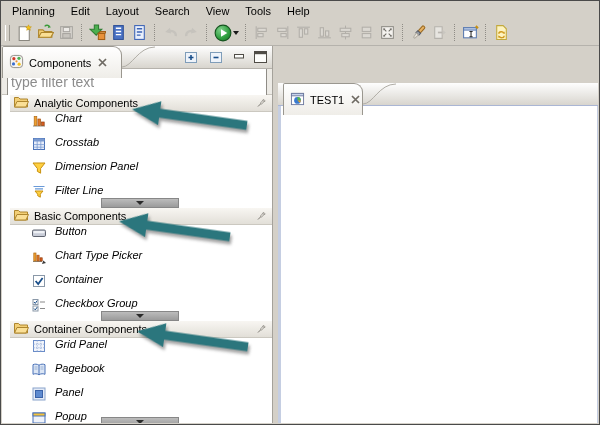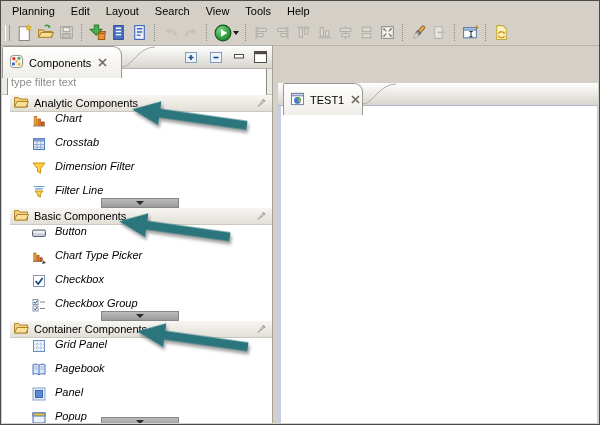--- a/index.html
+++ b/index.html
@@ -24,21 +24,21 @@
   
   .tabrow{height:22px;background:linear-gradient(#fefefe,#d8d5ce);position:relative;border-bottom:1px solid #b5b2ac;flex:none;}
   .tab{position:absolute;left:0;top:0;height:32px;box-sizing:border-box;display:flex;align-items:center;gap:5px;
        padding:0 8px 0 6px;background:linear-gradient(#ffffff,#efede8);
        border:1px solid #9a978f;border-bottom:none;border-radius:2px 9px 0 0;}
   .swoosh{position:absolute;top:0;height:22px;pointer-events:none;}
   .view-btns{position:absolute;right:5px;top:2px;height:18px;display:flex;align-items:center;gap:9px;}
   .vbtn{display:flex;align-items:center;justify-content:center;}
   
   .filter-row{height:25px;background:#edebe6;border-bottom:1px solid #c8c5be;display:flex;align-items:center;padding:0 5px;flex:none;}
-  .filter-row input{flex:1;height:17px;border:1px solid #8f8c86;font-family:"Liberation Sans",sans-serif;font-size:11px;padding:9px 3px;background:#fff;}
+  .filter-row input{flex:1;height:17px;border:1px solid #8f8c86;font-family:"Liberation Sans",sans-serif;font-size:14px;padding:9px 3px;background:#fff;}
   .filter-row input::placeholder{color:#8c8c8c;opacity:1;}
   
   .palette{position:relative;flex:1;background:#fff;overflow:hidden;padding-left:8px;}
   .sec-header{height:17px;box-sizing:border-box;background:linear-gradient(#f8f6f2,#e2dfd8);border-bottom:1px solid #cbc8c0;display:flex;align-items:center;gap:5px;padding:0 5px 0 3px;}
   .sec-title{white-space:nowrap;}
   .pin{margin-left:auto;display:flex;}
   .item{height:24px;display:flex;align-items:flex-start;gap:8px;padding-left:21px;cursor:default;font-style:italic;}
   .item span{white-space:nowrap;}
   .scrollbtn{position:absolute;left:99px;width:78px;height:10px;background:linear-gradient(#bcbcbc,#9b9b9b);border:1px solid #878787;box-sizing:border-box;display:flex;align-items:center;justify-content:center;}
   .scrollbtn i{display:block;width:0;height:0;border-left:4px solid transparent;border-right:4px solid transparent;border-top:4px solid #2b2b2b;}
@@ -322,21 +322,21 @@
               <rect x="2.5" y="2.5" width="11" height="11" fill="#e8eefa" stroke="#4a72b8"></rect>
               <rect x="2.5" y="2.5" width="11" height="3" fill="#7a9ad0"></rect>
               <path d="M6.2 2.5v11M9.8 2.5v11M2.5 8.6h11M2.5 11.2h11" stroke="#7a9ad0" stroke-width=".8"></path>
             </svg></span>
         <span>Crosstab</span>
       </div>
       <div class="item">
         <span><svg width="16" height="16" viewBox="0 0 16 16">
               <path d="M2 3h12L9.6 8.5V13.2l-3.2-1.8V8.5z" fill="#ffd040" stroke="#c89010"></path>
             </svg></span>
-        <span>Dimension Filter</span>
+        <span>Dimension Panel</span>
       </div>
       <div class="item">
         <span><svg width="16" height="16" viewBox="0 0 16 16">
               <path d="M2.5 2.5h11M4 4.8h8" stroke="#6a9ad8" stroke-width="1.2"></path>
               <path d="M4 7h8L9.3 10.2v3l-2.6-1.5v-1.5z" fill="#ffd040" stroke="#c89010"></path>
             </svg></span>
         <span>Filter Line</span>
       </div>
 
       <div class="sec-header">
@@ -370,21 +370,21 @@
               <rect x="9" y="8.8" width="2.2" height="3.2" fill="#d85c20" stroke="#93400c" stroke-width=".7"></rect>
               <path d="M11 15l4-1-2.6-2.6z" fill="#3a3a3a"></path>
             </svg></span>
         <span>Chart Type Picker</span>
       </div>
       <div class="item">
         <span><svg width="16" height="16" viewBox="0 0 16 16">
               <rect x="2.5" y="2.5" width="11" height="11" fill="#fff" stroke="#8a98a8"></rect>
               <path d="M4.6 8l2.6 3L11.6 5" stroke="#1a4f8a" stroke-width="1.8" fill="none"></path>
             </svg></span>
-        <span>Checkbox</span>
+        <span>Container</span>
       </div>
       <div class="item">
         <span><svg width="16" height="16" viewBox="0 0 16 16">
               <rect x="2" y="2.5" width="5" height="5" fill="#fff" stroke="#8a98a8"></rect>
               <path d="M3 5l1.3 1.4L6.2 3.6" stroke="#1a4f8a" fill="none"></path>
               <rect x="2" y="9" width="5" height="5" fill="#fff" stroke="#8a98a8"></rect>
               <path d="M3 11.5l1.3 1.4 1.9-2.8" stroke="#1a4f8a" fill="none"></path>
               <path d="M9 5h5M9 11.5h5" stroke="#8a8a8a" stroke-width="1.2"></path>
             </svg></span>
         <span>Checkbox Group</span>

